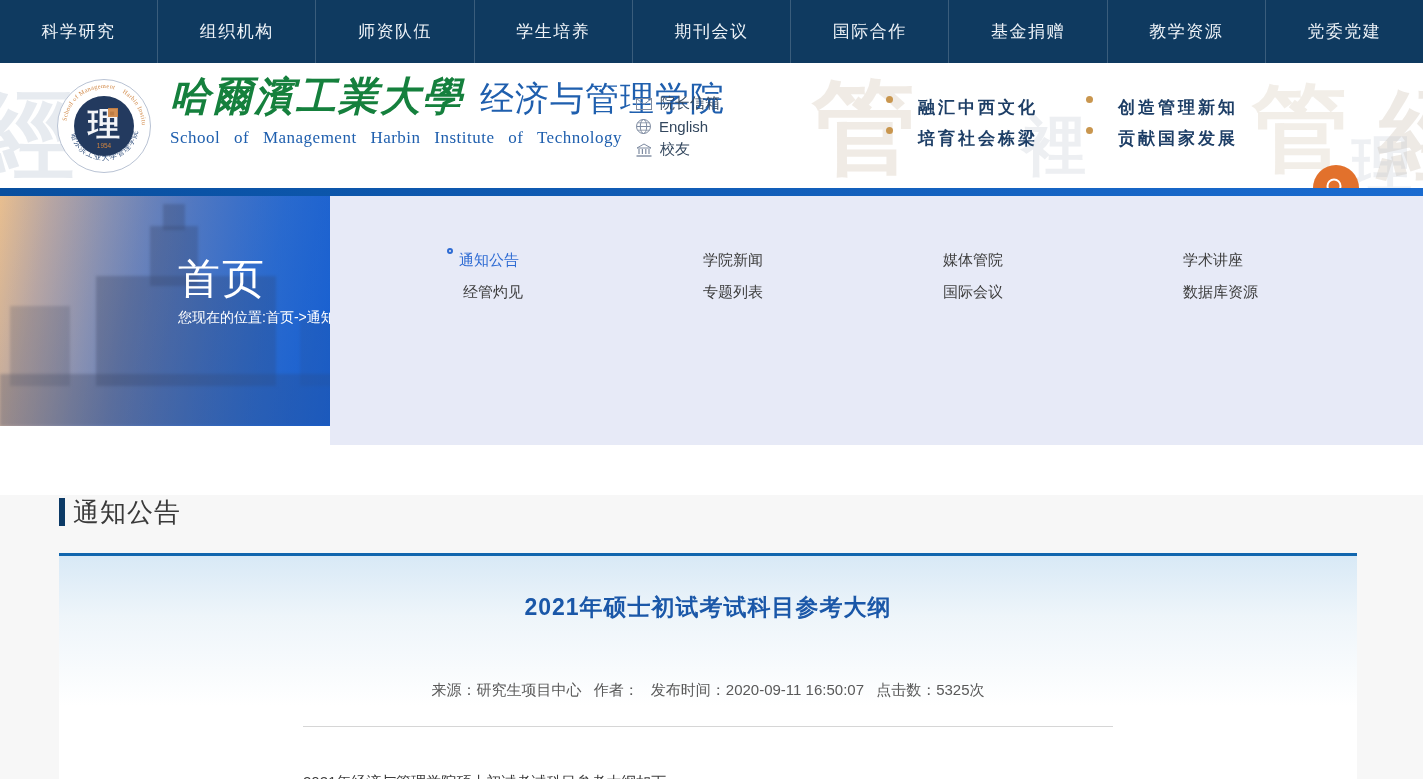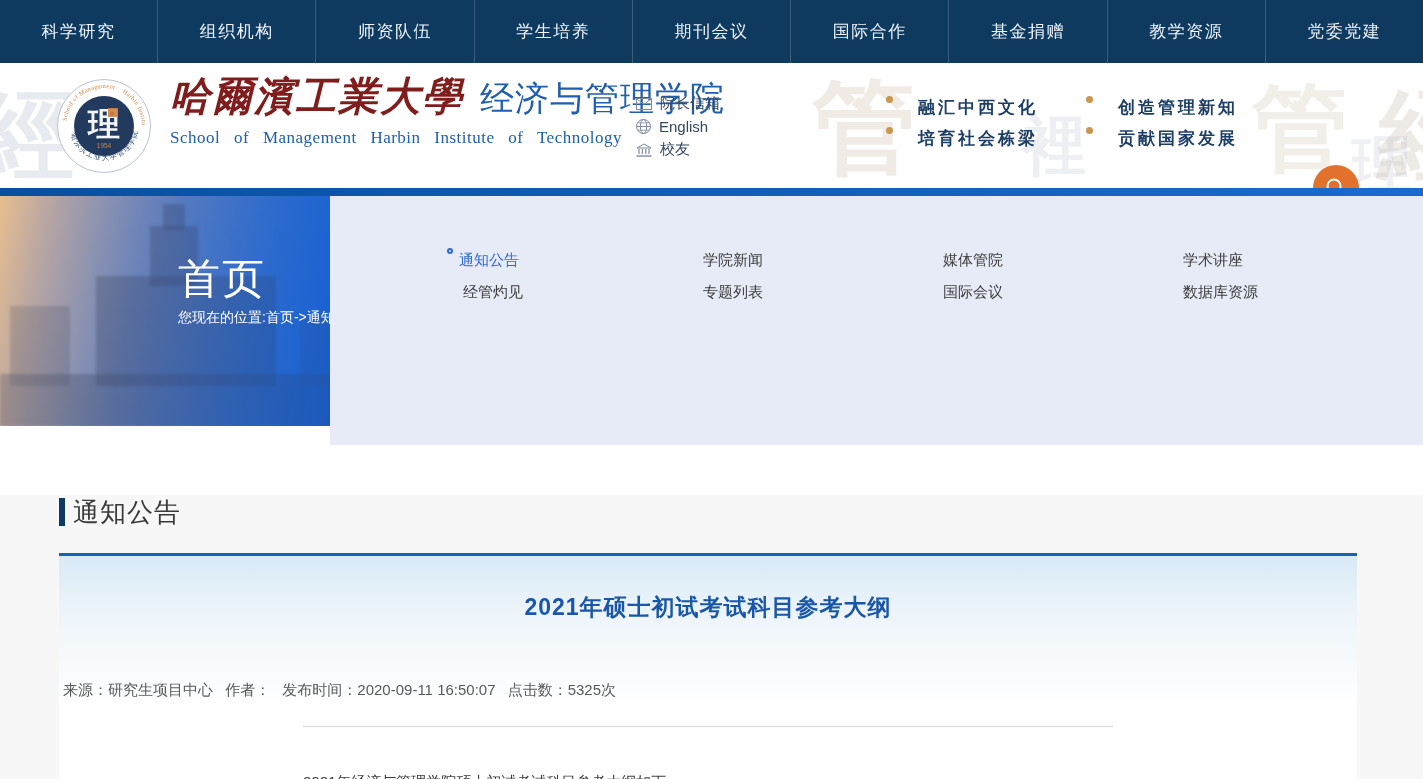--- a/index.html
+++ b/index.html
@@ -14,21 +14,21 @@
   .topnav-item:last-child { border-right:none; }
 
   
   .header { position:relative; width:100%; height:125px; background:#fff; overflow:hidden; }
   .watermark { position:absolute; font-family:"Liberation Serif","DejaVu Serif",serif;
                font-weight:bold; pointer-events:none; }
   .logo-wrap { position:absolute; left:56px; top:15px; width:96px; height:96px; cursor:pointer; }
   .brand { position:absolute; left:170px; top:6px; }
   .brand-line1 { display:flex; align-items:baseline; }
   .brand-calligraphy { font-family:"Liberation Serif","DejaVu Serif",serif; font-style:italic;
-                       font-weight:bold; font-size:40px; color:#7f1d1d; letter-spacing:2px; }
+                       font-weight:bold; font-size:40px; color:#15803d; letter-spacing:2px; }
   .brand-school { font-size:34px; color:#1f5fae; font-weight:500; letter-spacing:1px; margin-left:16px; }
   .brand-english { font-family:"Liberation Serif","DejaVu Serif",serif; font-size:17px;
                    color:#1f5fae; word-spacing:9px; letter-spacing:0.5px; margin-top:4px; }
   .quick-links { position:absolute; left:636px; top:31px; display:flex; flex-direction:column; gap:5px; }
   .quick-link { display:flex; align-items:center; gap:8px; font-size:15px; color:#33475e; cursor:pointer; }
   .quick-link svg { display:block; }
   .slogans { position:absolute; left:886px; top:33px; display:grid;
              grid-template-columns:200px 200px; grid-auto-rows:31px; }
   .slogan { display:flex; gap:25px;
             font-family:Liberation Mono, monospace; font-weight:bold;
@@ -61,21 +61,21 @@
 
   
   .content { width:100%; height:334px; background:#f7f7f7; }
   .section-head { display:flex; align-items:center; margin:50px 0 0 59px; height:34px; }
   .section-bar { width:6px; height:28px; background:#0c3a66; margin-right:8px; }
   .section-title { font-size:26px; color:#3a3a3a; letter-spacing:1px; }
   .article-card { margin:24px 66px 0 59px; border-top:3px solid #1166ae; min-height:230px;
                   background:linear-gradient(180deg,#d8e9f6 0%,#eef5fa 60px,#ffffff 150px); 
                   padding-top:36px; }
   .article-title { text-align:center; font-size:23px; font-weight:bold; color:#1a57a8; letter-spacing:1px; }
-  .article-meta { text-align:left; margin-top:58px; font-size:15px; color:#595959; }
+  .article-meta { text-align:center; margin-top:58px; font-size:15px; color:#595959; }
   .article-meta span { margin:0 4px; }
   .article-inner { width:810px; margin:0 auto; }
   .article-divider { border:none; border-top:1px solid #d6d6d6; margin-top:26px; }
   .article-body { margin-top:42px; font-size:15px; color:#3d3d3d; line-height:1.7; }
 </style>
 </head>
 <body>
 
 <nav class="topnav">
   <div class="topnav-item">科学研究</div>

